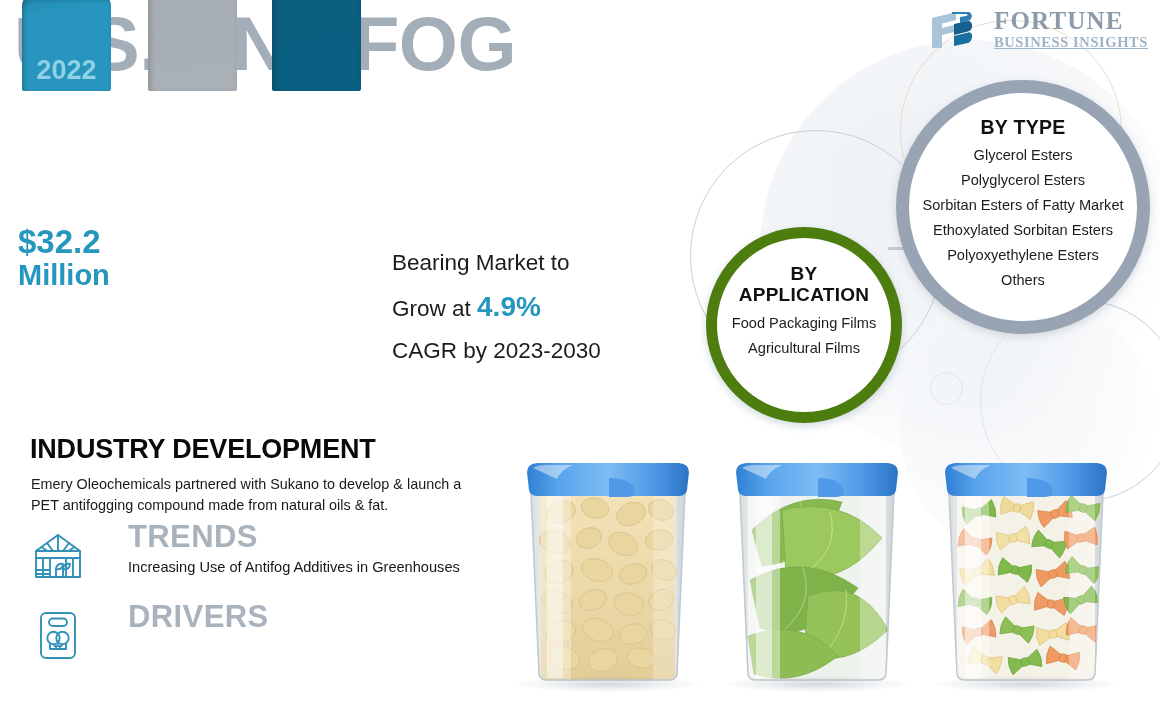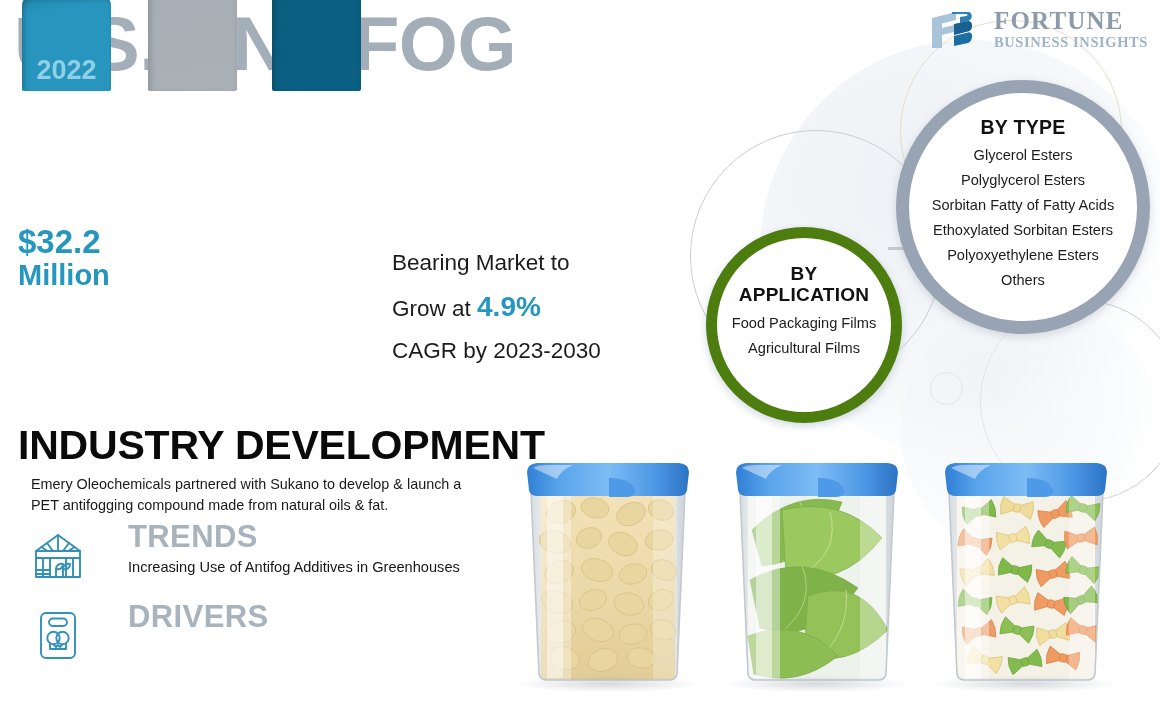--- a/index.html
+++ b/index.html
@@ -36,20 +36,21 @@
   .logo{position:absolute;right:12px;top:8px;display:flex;align-items:flex-end;gap:20px;}
   .logo-mark{width:44px;height:40px;flex:0 0 auto;}
   .logo-text{display:flex;flex-direction:column;line-height:1;}
   .logo-text .l1{
     font-size:25px;font-weight:700;color:#8d9aa9;letter-spacing:1.2px;
     font-family:"Liberation Serif", serif;
   }
   .logo-text .l2{
     font-size:14.5px;font-weight:700;color:#9fb4c6;letter-spacing:0.6px;margin-top:2px;
     font-family:"Liberation Serif", serif;
+    text-decoration:underline;
   }
 
   
   .stat-block{position:absolute;left:18px;top:225px;width:120px;text-align:left;}
   .stat-value{
     font-size:33px;font-weight:700;color:#2596be;line-height:1.06;margin:0;
   }
   .stat-unit{
     font-size:29px;font-weight:700;color:#2596be;line-height:1.08;margin:0;
   }
@@ -111,21 +112,21 @@
   .circle-app .circle-item{font-size:14.6px;line-height:1.7;}
 
   .connector{
     position:absolute;left:888px;top:247px;width:26px;height:3px;
     background:#c3c9d0;
   }
 
   
   .dev-head{
     position:absolute;left:14px;top:418px;
-    font-size:41px;font-weight:700;color:#0a0a0a;letter-spacing:-0.2px;margin:4px;
+    font-size:27px;font-weight:700;color:#0a0a0a;letter-spacing:-0.2px;margin:16px;
   }
   .dev-body{
     position:absolute;left:15px;top:458px;width:450px;
     font-size:14.4px;color:#1a1a1a;line-height:1.46;margin:16px;
   }
 
   
   .kv{position:absolute;display:flex;align-items:flex-start;}
   .kv-trends{left:28px;top:525px;}
   .kv-drivers{left:28px;top:605px;}
@@ -200,21 +201,21 @@
     </div>
     <div>CAGR by 2023-2030</div>
   </div>
 
   <div class="connector"></div>
 
   <div class="circle circle-type">
     <div class="circle-h">BY TYPE</div>
     <div class="circle-item">Glycerol Esters</div>
     <div class="circle-item">Polyglycerol Esters</div>
-    <div class="circle-item">Sorbitan Fatty of Fatty Acids</div>
+    <div class="circle-item">Sorbitan Esters of Fatty Market</div>
     <div class="circle-item">Ethoxylated Sorbitan Esters</div>
     <div class="circle-item">Polyoxyethylene Esters</div>
     <div class="circle-item">Others</div>
   </div>
 
   <div class="circle circle-app">
     <div class="circle-h">
       <div>BY</div>
       <div>APPLICATION</div>
     </div>

